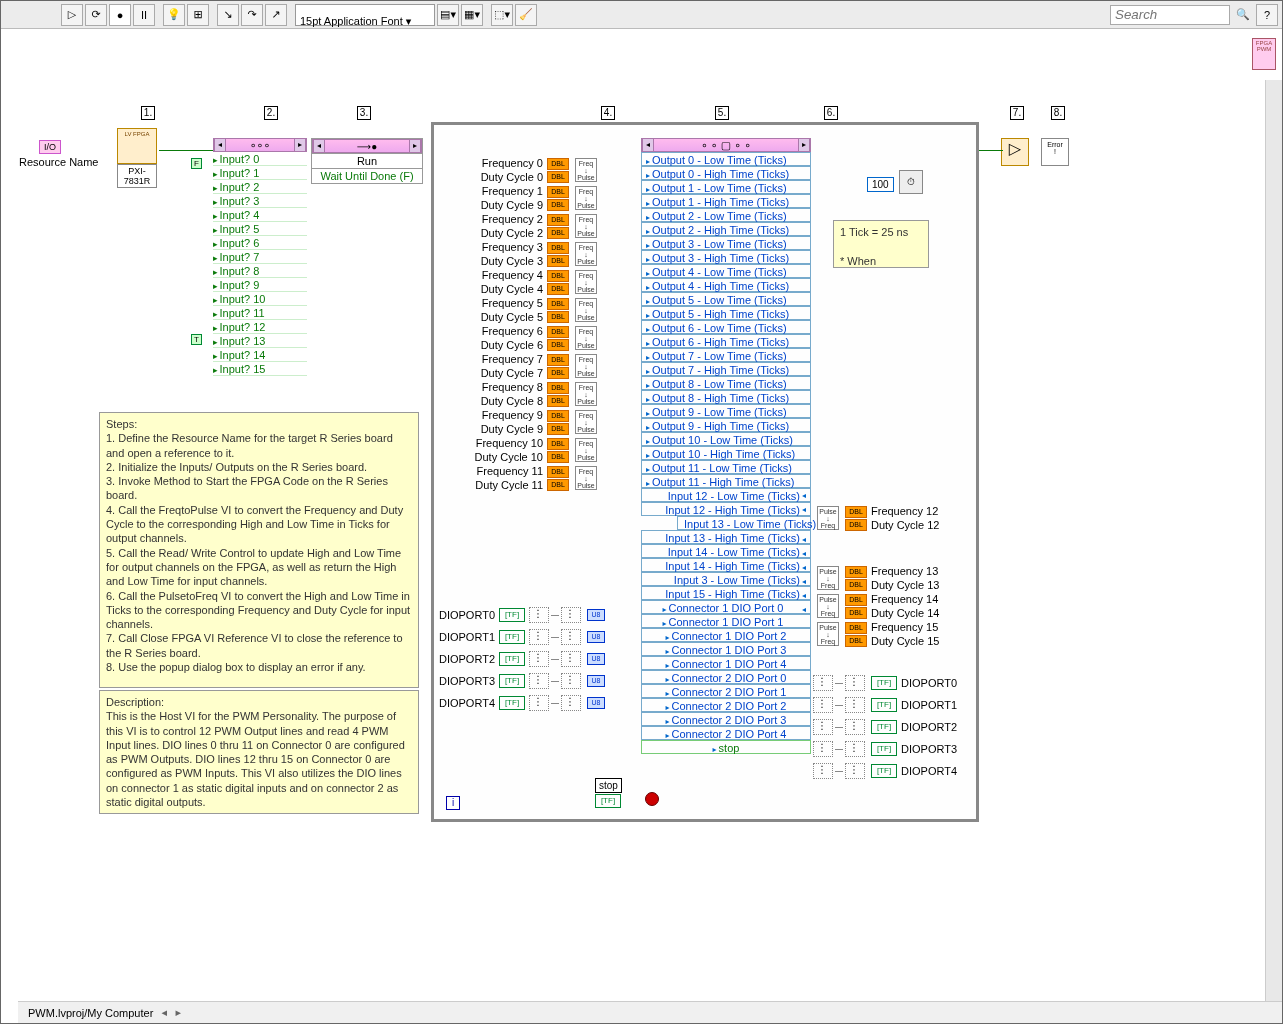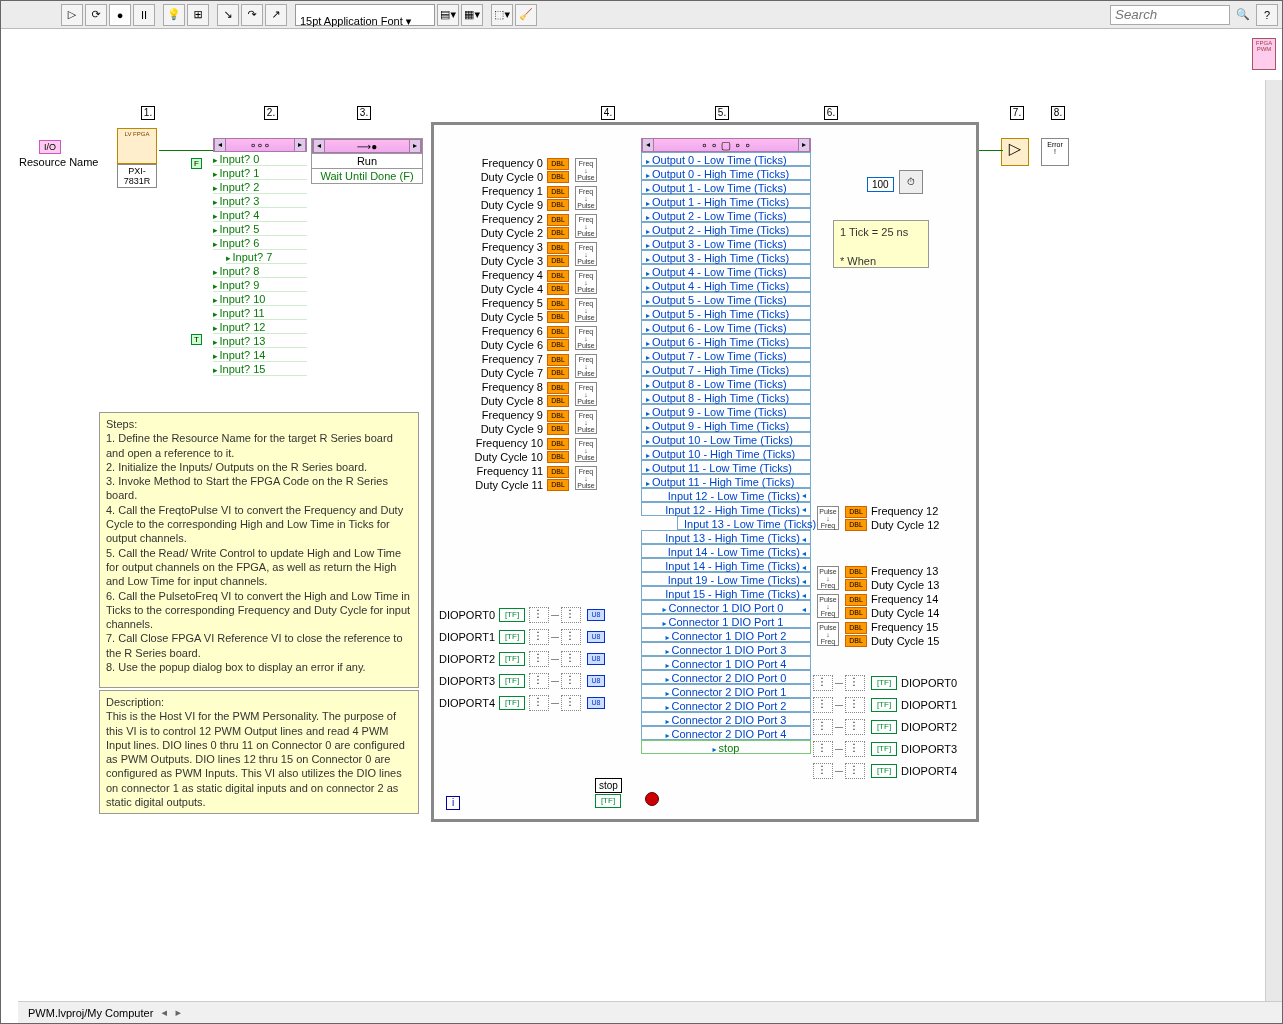--- a/index.html
+++ b/index.html
@@ -116,21 +116,21 @@
           <span class="arrow-btn">▸</span>
         </div>
       <div id="inputs-list">
           <div class="inputline" style="border-bottom: 1px solid rgb(204, 238, 204);">Input? 0</div>
           <div class="inputline" style="border-bottom: 1px solid rgb(204, 238, 204);">Input? 1</div>
           <div class="inputline" style="border-bottom: 1px solid rgb(204, 238, 204);">Input? 2</div>
           <div class="inputline" style="border-bottom: 1px solid rgb(204, 238, 204);">Input? 3</div>
           <div class="inputline" style="border-bottom: 1px solid rgb(204, 238, 204);">Input? 4</div>
           <div class="inputline" style="border-bottom: 1px solid rgb(204, 238, 204);">Input? 5</div>
           <div class="inputline" style="border-bottom: 1px solid rgb(204, 238, 204);">Input? 6</div>
-          <div class="inputline" style="border-bottom: 1px solid rgb(204, 238, 204); margin-left: 13px;">Input? 7</div>
+          <div class="inputline" style="border-bottom: 1px solid rgb(204, 238, 204);">Input? 7</div>
           <div class="inputline" style="border-bottom: 1px solid rgb(204, 238, 204);">Input? 8</div>
           <div class="inputline" style="border-bottom: 1px solid rgb(204, 238, 204);">Input? 9</div>
           <div class="inputline" style="border-bottom: 1px solid rgb(204, 238, 204);">Input? 10</div>
           <div class="inputline" style="border-bottom: 1px solid rgb(204, 238, 204);">Input? 11</div>
           <div class="inputline" style="border-bottom: 1px solid rgb(204, 238, 204);">Input? 12</div>
           <div class="inputline" style="border-bottom: 1px solid rgb(204, 238, 204);">Input? 13</div>
           <div class="inputline" style="border-bottom: 1px solid rgb(204, 238, 204);">Input? 14</div>
           <div class="inputline" style="border-bottom: 1px solid rgb(204, 238, 204);">Input? 15</div>
         </div>
     </div>
@@ -330,21 +330,21 @@
           <div class="out-link">Output 11 - Low Time (Ticks)</div>
           <div class="out-link">Output 11 - High Time (Ticks)</div>
         </div>
       <div id="inputticks-list">
           <div class="out-link rt" style="text-align: right;">Input 12 - Low Time (Ticks)</div>
           <div class="out-link rt" style="text-align: right; padding-left: 17px;">Input 12 - High Time (Ticks)</div>
           <div class="out-link rt" style="text-align: right; margin-left: 36px;">Input 13 - Low Time (Ticks)</div>
           <div class="out-link rt" style="text-align: right;">Input 13 - High Time (Ticks)</div>
           <div class="out-link rt" style="text-align: right;">Input 14 - Low Time (Ticks)</div>
           <div class="out-link rt" style="text-align: right;">Input 14 - High Time (Ticks)</div>
-          <div class="out-link rt" style="text-align: right;">Input 19 - Low Time (Ticks)</div>
+          <div class="out-link rt" style="text-align: right;">Input 3 - Low Time (Ticks)</div>
           <div class="out-link rt" style="text-align: right;">Input 15 - High Time (Ticks)</div>
         </div>
       <div id="connectors-list">
           <div class="out-link" style="text-align: center;">Connector 1 DIO Port 0</div>
           <div class="out-link" style="text-align: center;">Connector 1 DIO Port 1</div>
           <div class="out-link" style="text-align: center;">Connector 1 DIO Port 2</div>
           <div class="out-link" style="text-align: center;">Connector 1 DIO Port 3</div>
           <div class="out-link" style="text-align: center;">Connector 1 DIO Port 4</div>
           <div class="out-link" style="text-align: center;">Connector 2 DIO Port 0</div>
           <div class="out-link" style="text-align: center;">Connector 2 DIO Port 1</div>

